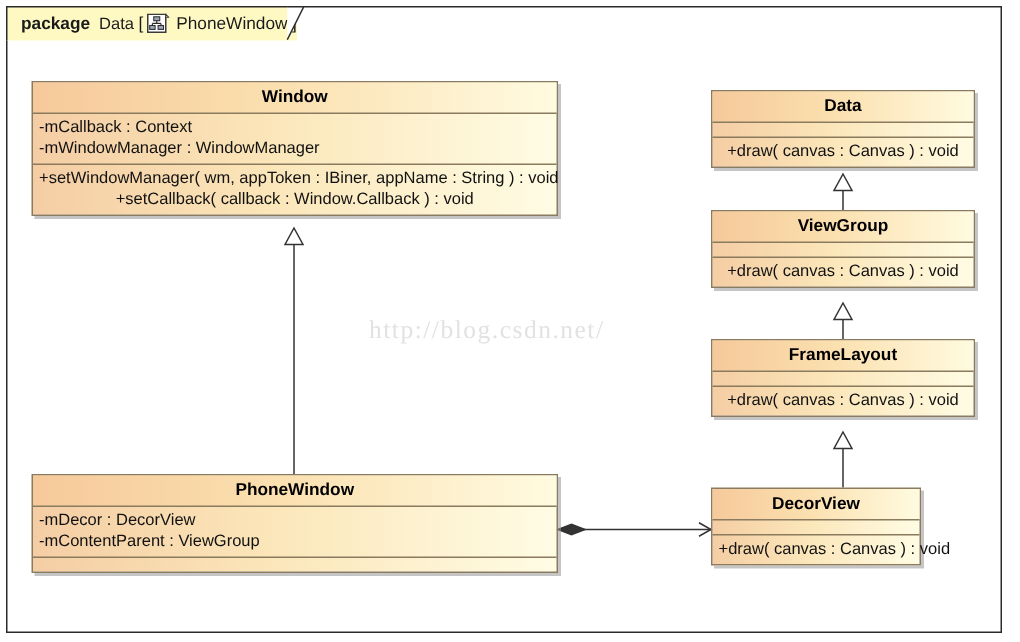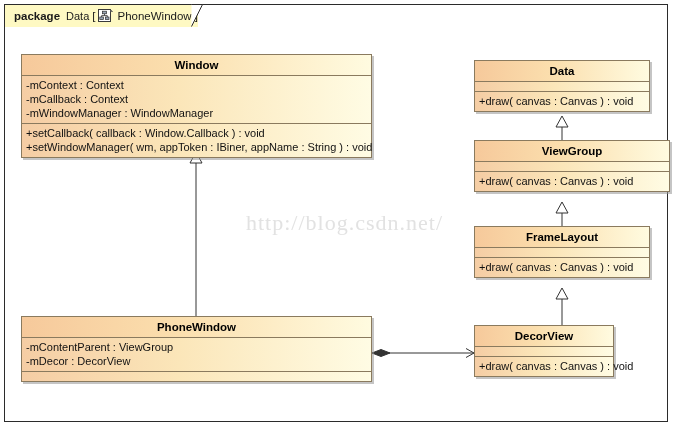--- a/index.html
+++ b/index.html
@@ -46,35 +46,35 @@
     text-align:center;font-weight:bold;font-size:11.5px;color:#000;
     padding:4px 2px 4px 2px;
     background:linear-gradient(to right,#f6c99b 0%,#fbdfae 45%,#fffbe0 100%);
     border-bottom:1px solid #8a7a5e;
     white-space:nowrap;overflow:hidden;
   }
   .uml-compartment{
     border-bottom:1px solid #8a7a5e;
     padding:2px 0 3px 0;
   }
-  .uml-compartment:last-child{border-bottom:none;}
+  .uml-compartment:last-child{border-bottom:none;text-align:center;}
   .uml-compartment.empty{height:9px;padding:0;}
   .uml-row{
     padding:0 4px;line-height:14px;font-size:11px;white-space:nowrap;
     color:#111;
   }
 
   
   #connectors{position:absolute;left:0;top:0;width:680px;height:428px;pointer-events:none;}
 
   
   #watermark{
     position:absolute;left:246px;top:210px;
     font-family:"Liberation Serif","DejaVu Serif",serif;
-    font-size:22px;color:#e2e2e2;letter-spacing:1px;white-space:nowrap;
+    font-size:17px;color:#e2e2e2;letter-spacing:1px;white-space:nowrap;
   }
 </style>
 </head>
 <body>
 
 <div id="package-frame"></div>
 
 <div id="package-tab">
   <span class="kw">package</span>
   <span class="pname">Data</span>
@@ -127,48 +127,47 @@
   <g>
     <line x1="372" y1="353" x2="474" y2="353" stroke="#333" stroke-width="1"></line>
     <path d="M372 353 L381 349.5 L390 353 L381 356.5 Z" fill="#333" stroke="#333" stroke-width="1"></path>
     <path d="M466 348.5 L474 353 L466 357.5" fill="none" stroke="#333" stroke-width="1"></path>
   </g>
 </svg>
 
 <div class="uml-class" style="left:21px;top:54px;width:351px;">
   <div class="uml-name">Window</div>
   <div class="uml-compartment">
-    <div class="uml-row">-mContext : Context</div>
     <div class="uml-row">-mCallback : Context</div>
     <div class="uml-row">-mWindowManager : WindowManager</div>
   </div>
   <div class="uml-compartment">
+    <div class="uml-row">+setWindowManager( wm, appToken : IBiner, appName : String ) : void</div>
     <div class="uml-row">+setCallback( callback : Window.Callback ) : void</div>
-    <div class="uml-row">+setWindowManager( wm, appToken : IBiner, appName : String ) : void</div>
   </div>
 </div>
 
 <div class="uml-class" style="left:21px;top:316px;width:351px;">
   <div class="uml-name">PhoneWindow</div>
   <div class="uml-compartment">
+    <div class="uml-row">-mDecor : DecorView</div>
     <div class="uml-row">-mContentParent : ViewGroup</div>
-    <div class="uml-row">-mDecor : DecorView</div>
   </div>
   <div class="uml-compartment empty"></div>
 </div>
 
 <div class="uml-class" style="left:474px;top:60px;width:176px;">
   <div class="uml-name">Data</div>
   <div class="uml-compartment empty"></div>
   <div class="uml-compartment">
     <div class="uml-row">+draw( canvas : Canvas ) : void</div>
   </div>
 </div>
 
-<div class="uml-class" style="left:474px;top:140px;width:196px;">
+<div class="uml-class" style="left:474px;top:140px;width:176px;">
   <div class="uml-name">ViewGroup</div>
   <div class="uml-compartment empty"></div>
   <div class="uml-compartment">
     <div class="uml-row">+draw( canvas : Canvas ) : void</div>
   </div>
 </div>
 
 <div class="uml-class" style="left:474px;top:226px;width:176px;">
   <div class="uml-name">FrameLayout</div>
   <div class="uml-compartment empty"></div>

